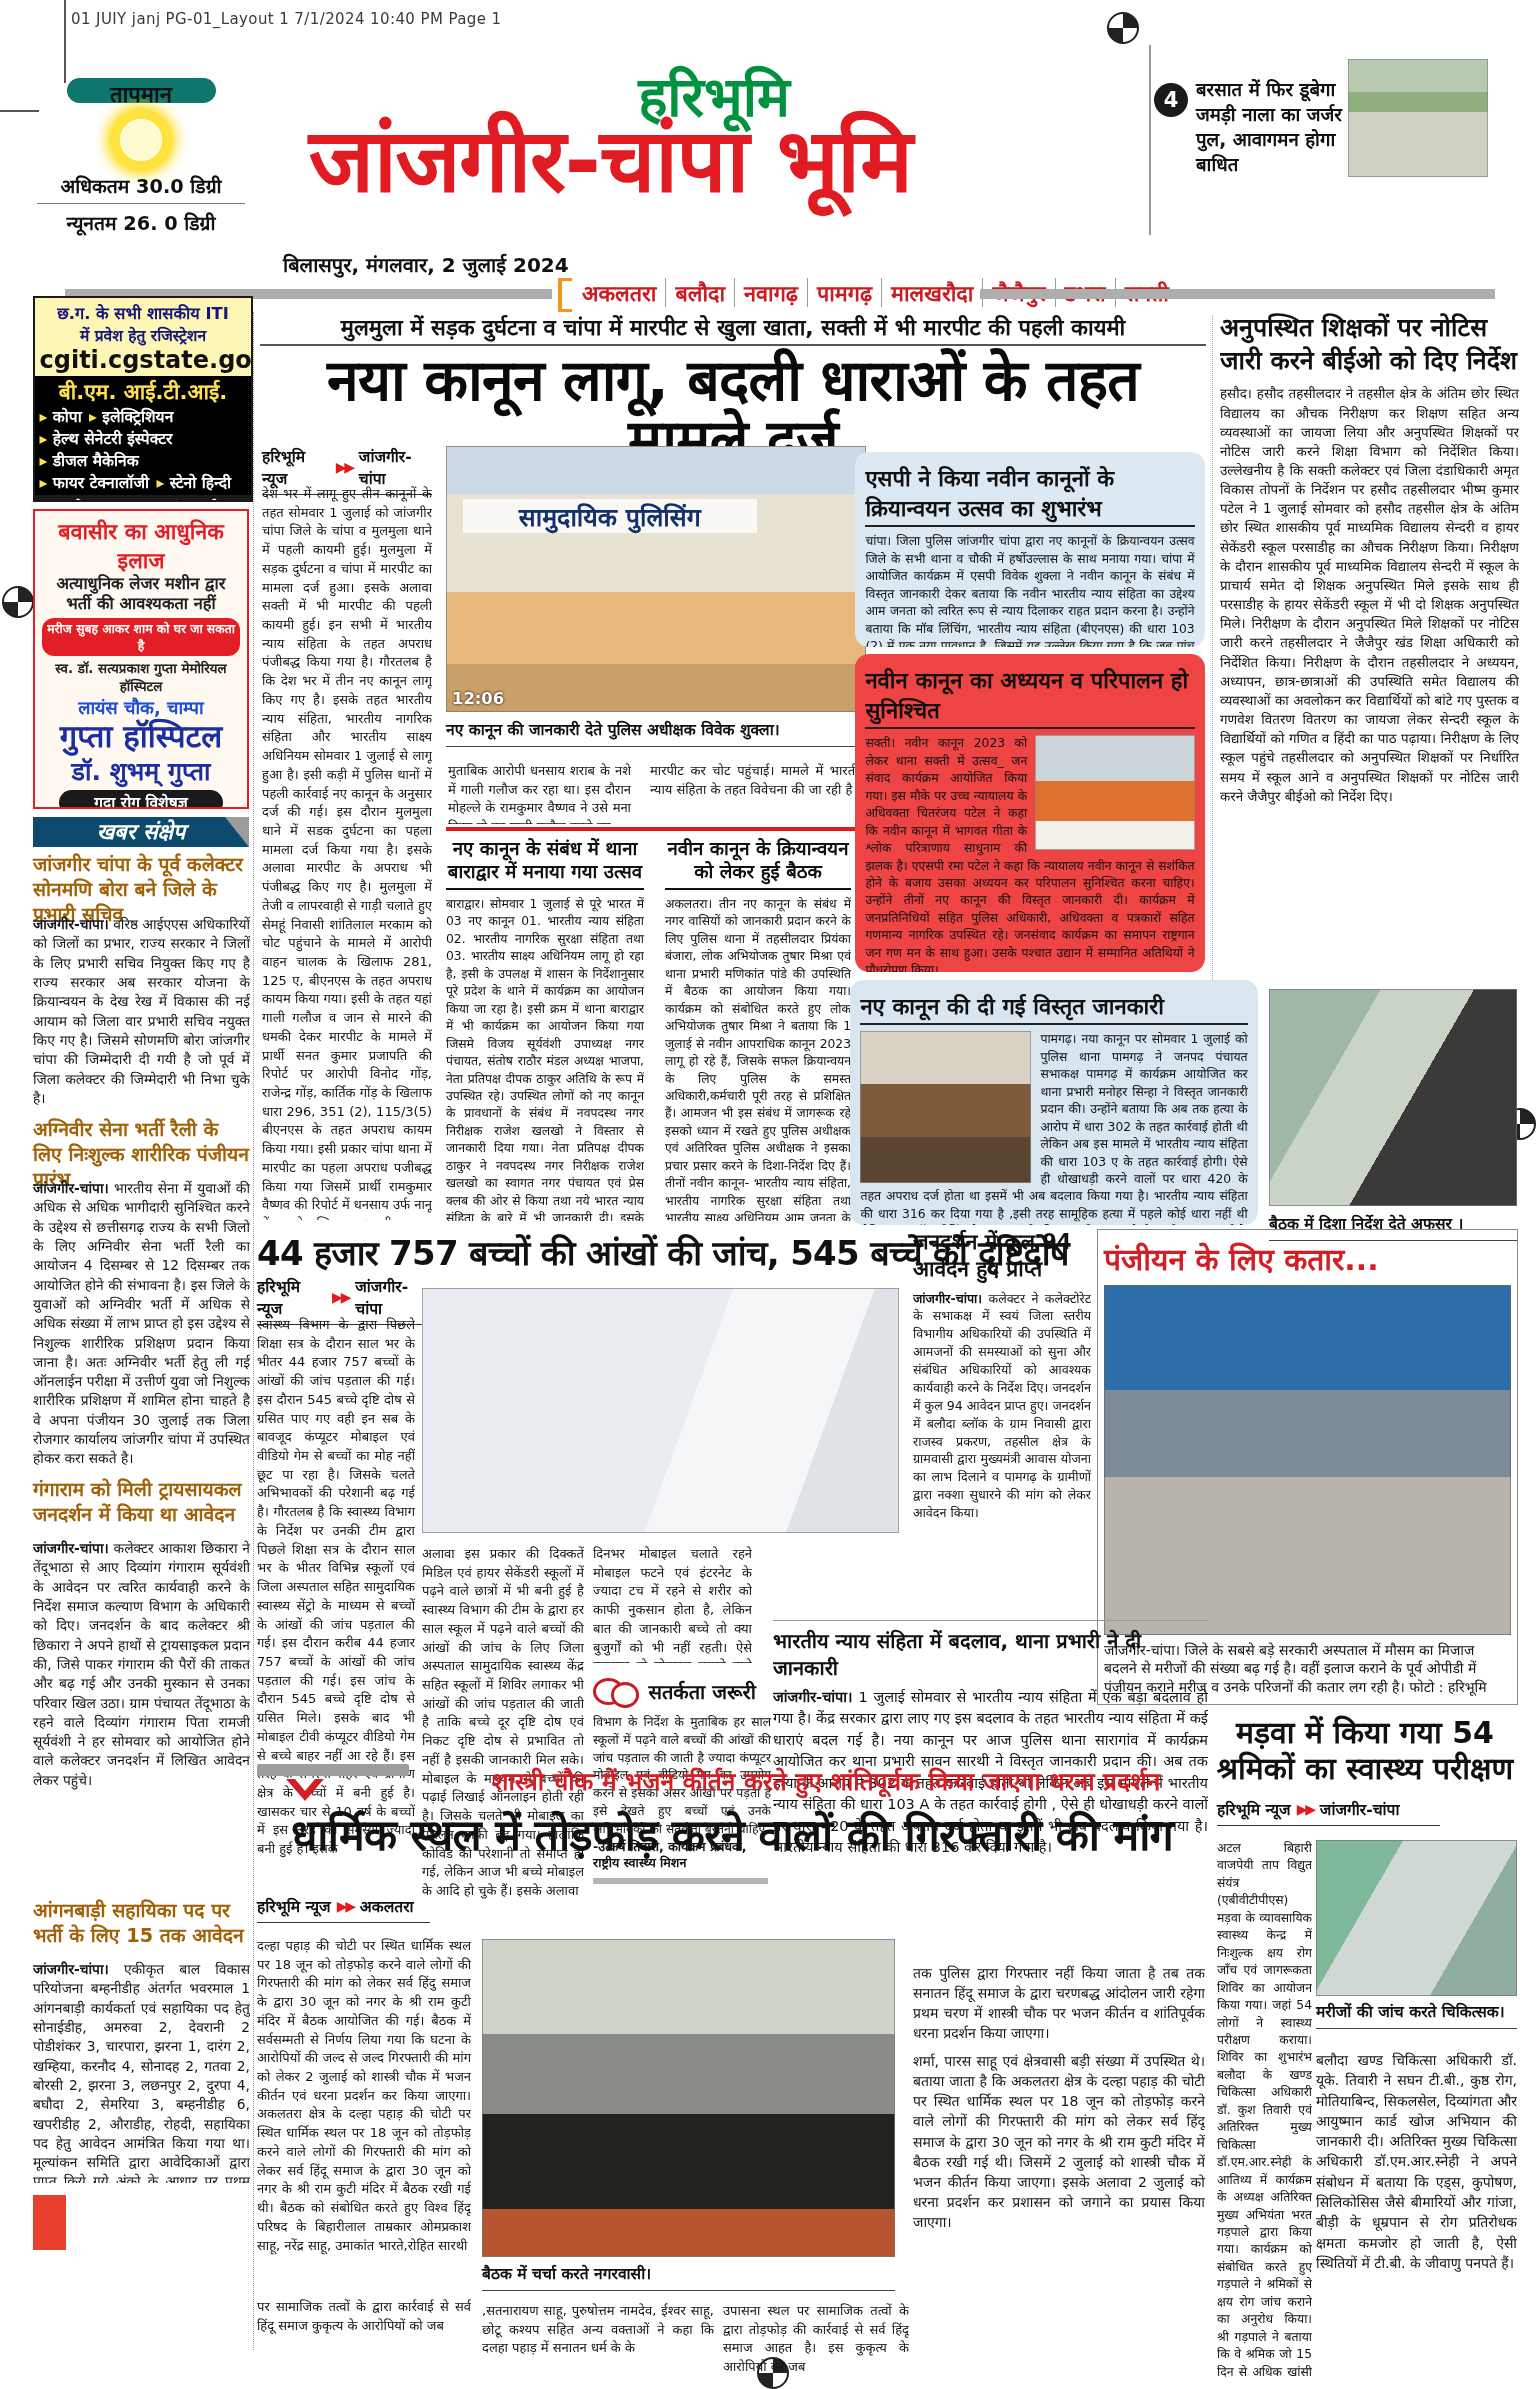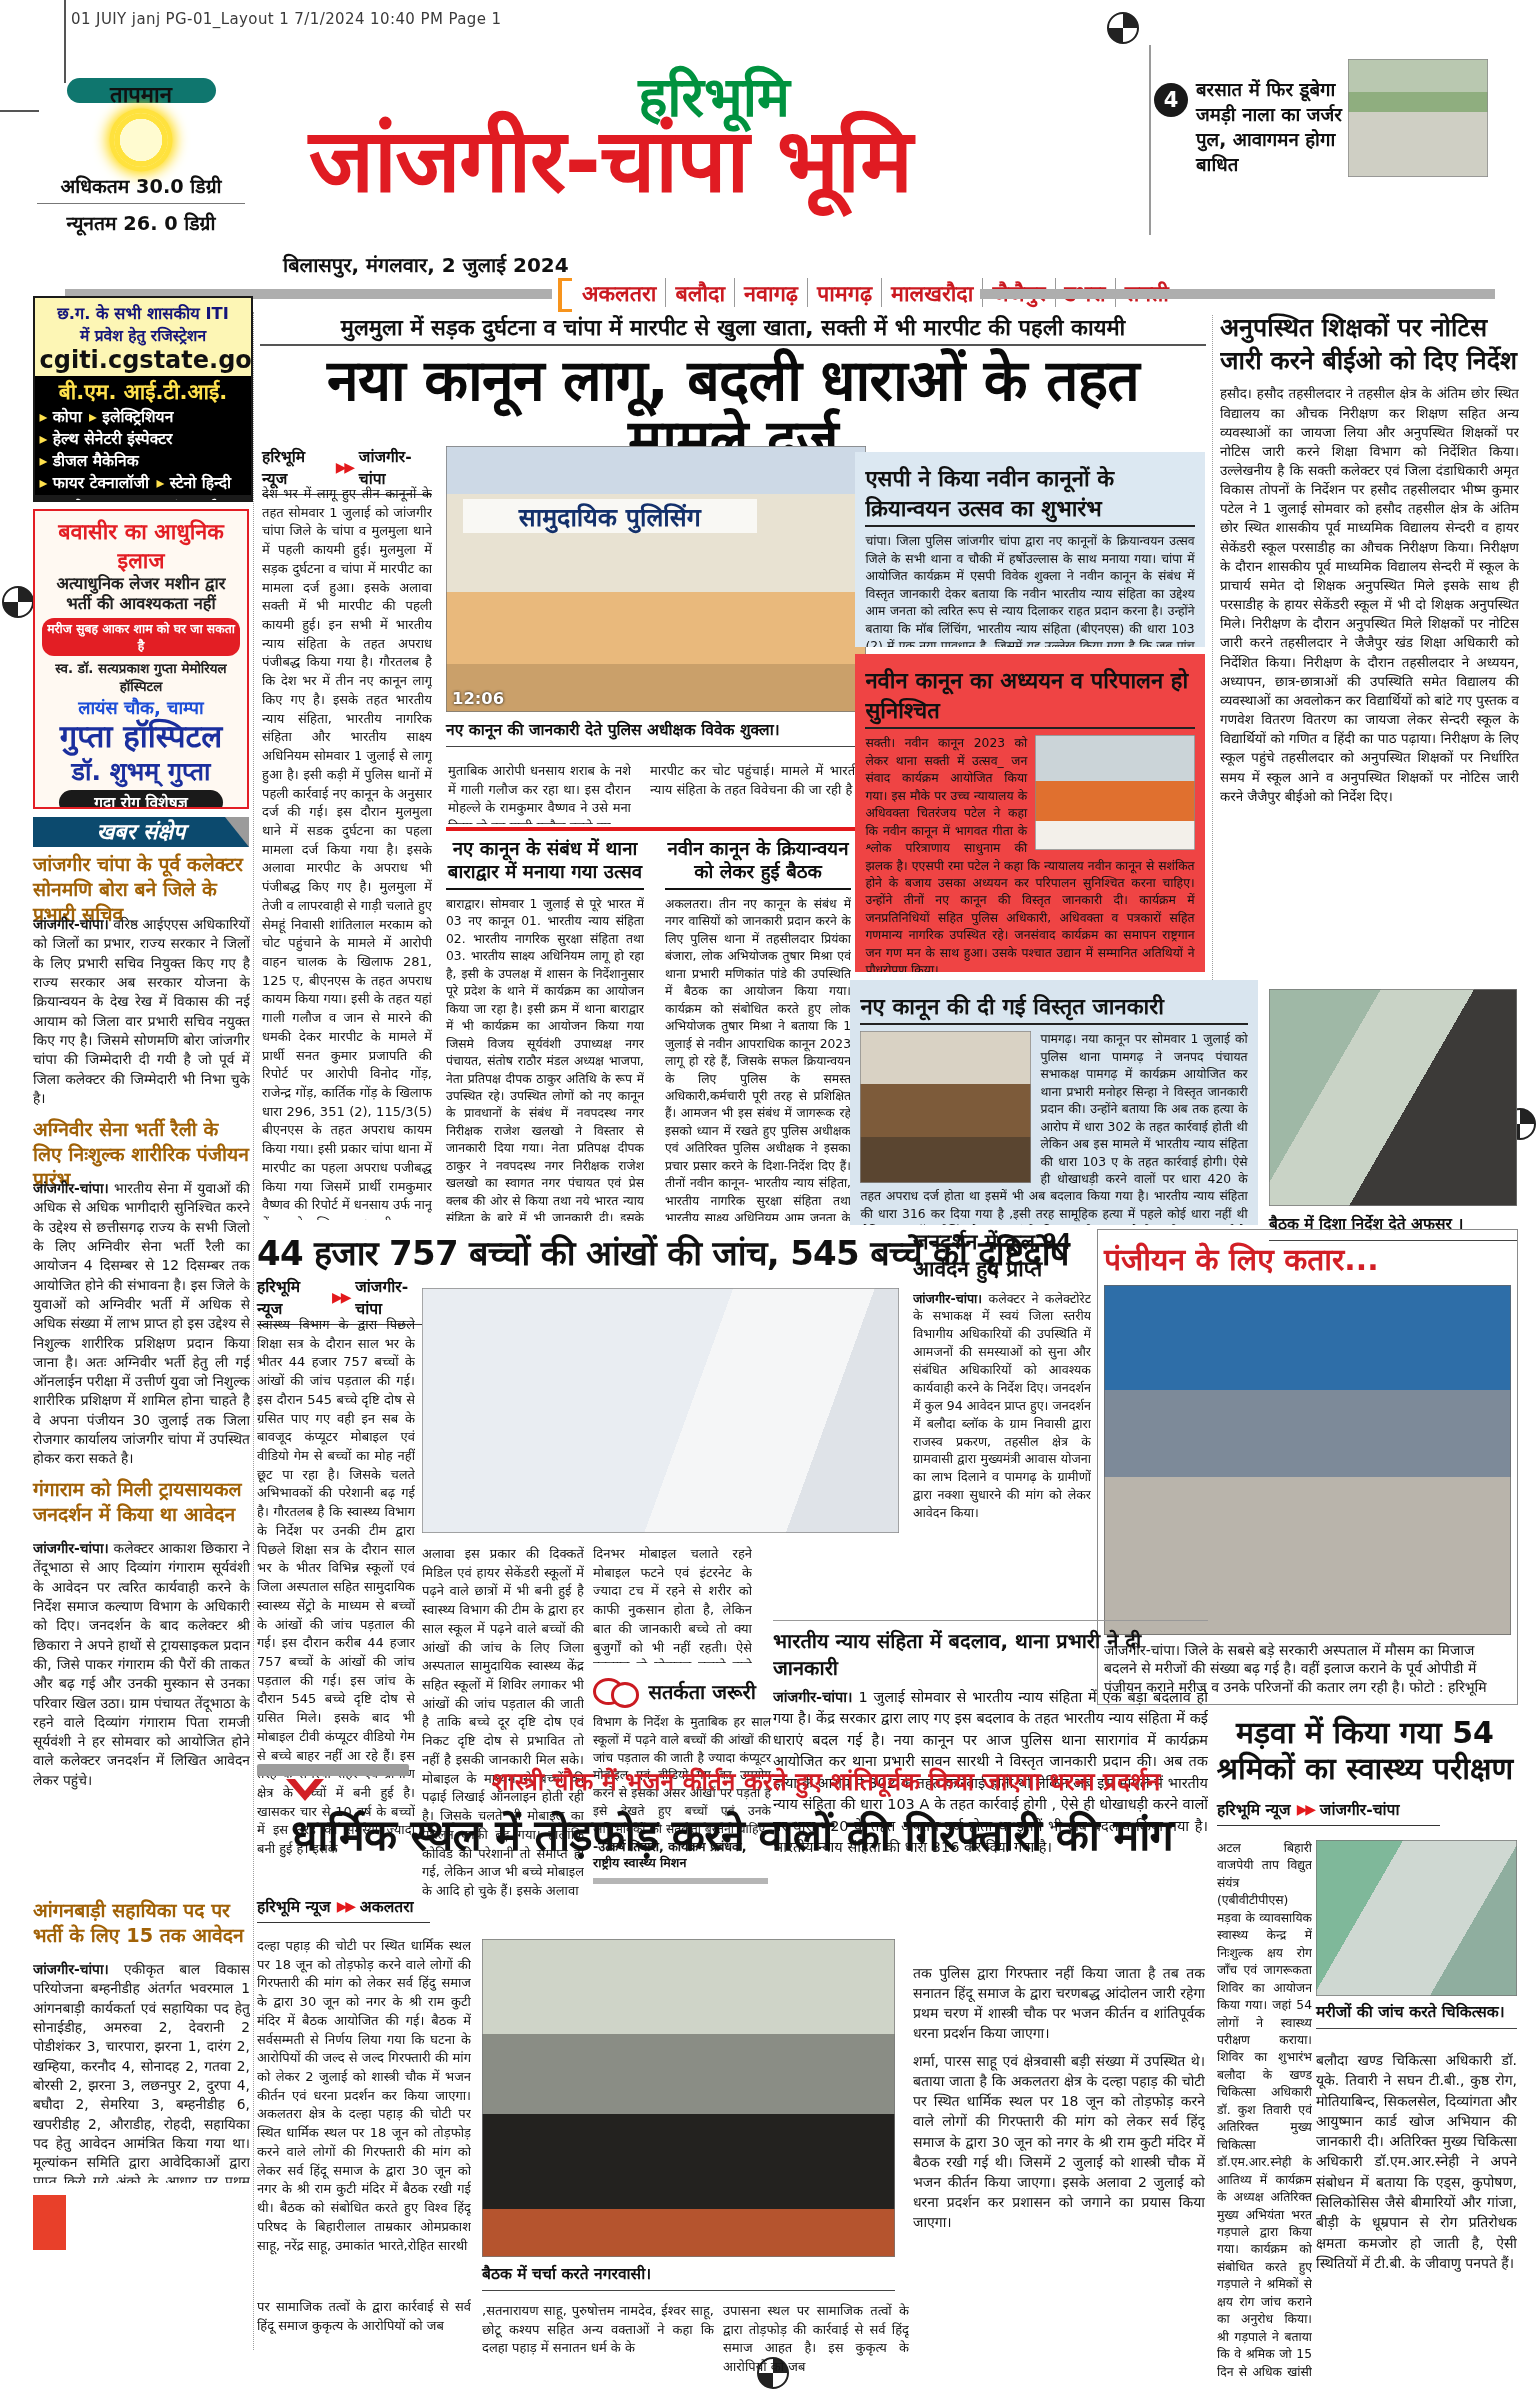--- a/index.html
+++ b/index.html
@@ -97,21 +97,21 @@
      box-shadow:inset 0 0 0 0.7px #777;}
   .lead-photo .banner{position:absolute;left:4%;top:20%;width:70%;font-size:25px;font-weight:bold;color:#13306b;
      background:rgba(255,255,255,.75);text-align:center;}
   .lead-photo .time{position:absolute;left:6px;bottom:4.5px;color:#fff;font-size:16.4px;font-weight:bold;
      text-shadow:0 0 3px #000;}
   .caption{font-size:15.6px;font-weight:bold;color:#101010;border-bottom:1.5px solid #444;padding-bottom:6px;}
   .redline{left:446px;top:827px;width:556px;height:3.7px;background:#E3191C;}
   .subbox-h{font-size:18.6px;font-weight:bold;line-height:1.25;border-bottom:2.2px solid #111;padding-bottom:4.5px;
      margin-bottom:6px;text-align:center;}
   .subbox-b{font-size:12.3px;line-height:1.42;}
-  .tintbox{box-sizing:border-box;padding:10.4px;}
+  .tintbox{box-sizing:border-box;padding:10.4px;border-radius:14px;}
   .sp-box{left:855px;top:452px;width:350px;height:195px;background:#DCE8F2;}
   .or-box{left:855px;top:654px;width:350px;height:318px;background:#ef4444;}
   .pg-box{left:850px;top:980px;width:408px;height:245px;background:#D9E5EF;}
   .inbox-h{font-size:22px;font-weight:bold;border-bottom:2.2px solid #222;padding-bottom:3px;margin-bottom:6px;}
   .float-photo-r{float:right;width:160px;height:115px;margin:0 0 6px 7.4px;
      background:linear-gradient(180deg,#cbd4d8 0 40%,#e0702f 40% 75%,#f3f0ea 75% 100%);box-shadow:inset 0 0 0 0.7px #888;}
   .float-photo-l{float:left;width:171px;height:152px;margin:0 9px 4.5px 0;
      background:linear-gradient(180deg,#d9d2c4 0 35%,#7d5b3a 35% 70%,#4a3category 0,#5a4530 70% 100%);
      background:linear-gradient(180deg,#d9d2c4 0 35%,#7d5b3a 35% 70%,#5a4530 70% 100%);box-shadow:inset 0 0 0 0.7px #888;}
   .officer-photo{left:1269px;top:989px;width:248px;height:217px;

